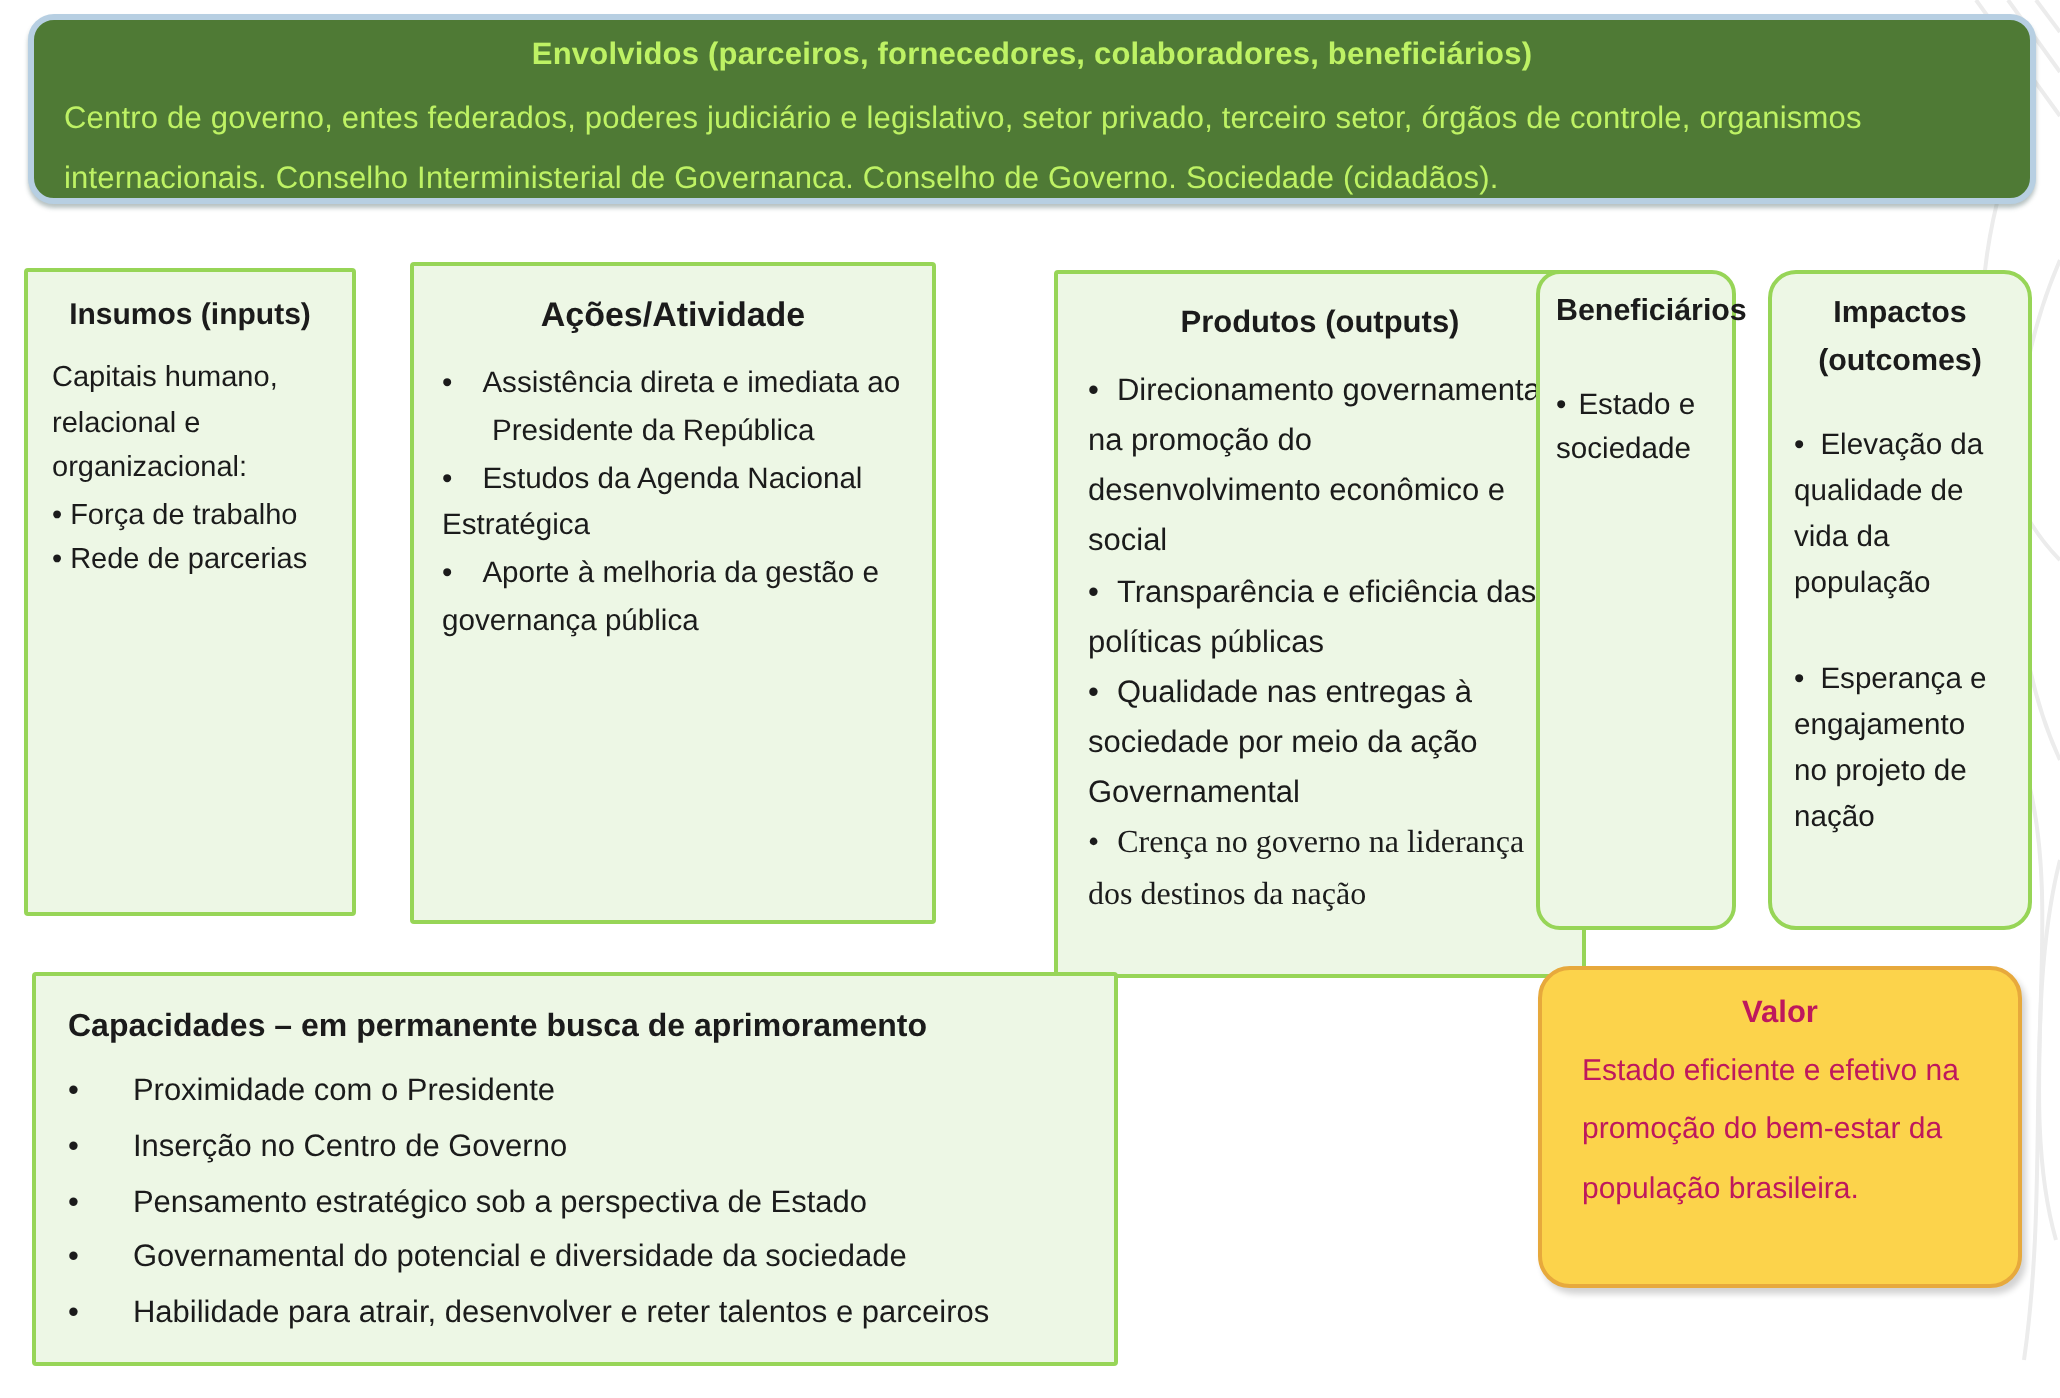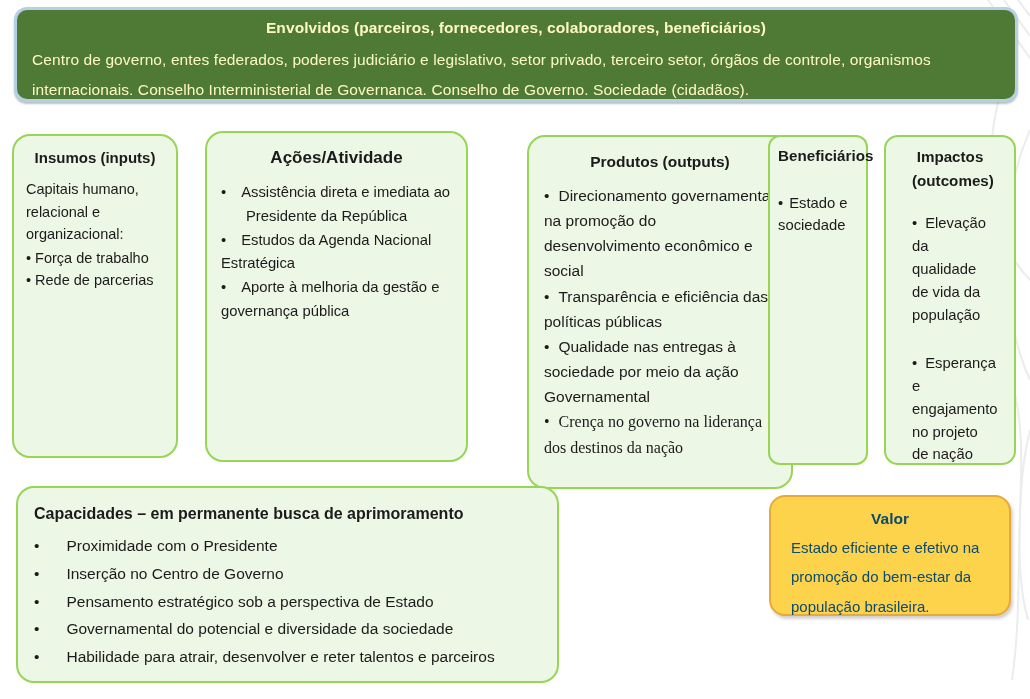--- a/index.html
+++ b/index.html
@@ -6,30 +6,30 @@
   .canvas {
     position:relative; width:1030px; height:699px; background:#ffffff;
     overflow:hidden; font-family:"Liberation Sans", sans-serif; color:#1b1b1b;
   }
   .watermark { position:absolute; left:0; top:0; pointer-events:none; }
 
   
   .header-box {
     position:absolute; left:14px; top:7px; width:1004px; height:95px;
     box-sizing:border-box; background:#4f7a35; border:3px solid #b7cfe2;
-    border-radius:13px; padding:9px 15px 0 15px; color:#fef9c3;
+    border-radius:13px; padding:9px 15px 0 15px; color:#bef264;
     box-shadow:0 2px 2px rgba(50,80,80,.35);
   }
   .header-title { text-align:center; font-weight:bold; font-size:15.5px; margin-bottom:8px; letter-spacing:.1px; }
   .header-body  { font-size:15.5px; line-height:1.95; letter-spacing:.1px; }
 
   
   .gbox {
     position:absolute; box-sizing:border-box;
-    background:#edf7e5; border:2px solid #97d557; border-radius:18px;
+    background:#edf7e5; border:2px solid #97d557; border-radius:2px;
   }
   .box-title { font-weight:bold; text-align:center; }
   .li { position:relative; }
   .li::before { content:"•"; }
 
   .box-insumos { left:12px; top:134px; width:166px; height:324px; padding:10px 12px; font-size:14.5px; line-height:1.55; }
   .box-insumos .box-title { font-size:15px; margin-bottom:9px; }
   .box-insumos .intro { margin-bottom:1px; }
   .box-insumos .li { padding-left:11px; text-indent:-11px; }
   .box-insumos .li::before { margin-right:4px; }
@@ -41,35 +41,35 @@
 
   .box-produtos { left:487px; top:135px; width:266px; height:354px; padding:12px 15px; font-size:15.5px; line-height:1.62;margin-left:40px; }
   .box-produtos .box-title { font-size:15.5px; margin-bottom:9px; }
   .box-produtos .li::before { margin-right:9px; }
   .box-produtos .li.serif { font-family:"Liberation Serif", serif; font-size:16px; }
 
   .box-beneficiarios { left:768px; top:135px; width:100px; height:330px; padding:8px 8px; border-radius:12px; font-size:14.8px; line-height:1.5; }
   .box-beneficiarios .box-title { font-size:15.2px; margin-bottom:24px; }
   .box-beneficiarios .li::before { margin-right:6px; }
 
-  .box-impactos { left:884px; top:135px; width:132px; height:330px; padding:8px 26px; border-radius:14px; font-size:14.8px; line-height:1.55; }
+  .box-impactos { left:884px; top:135px; width:132px; height:330px; padding:8px 11px; border-radius:14px; font-size:14.8px; line-height:1.55; }
   .box-impactos .box-title { font-size:15.2px; margin-bottom:20px; }
   .box-impactos .li::before { margin-right:8px; }
   .box-impactos .li + .li { margin-top:25px; }
 
   .box-capacidades { left:16px; top:486px; width:543px; height:197px; padding:12px 16px; font-size:15.5px; line-height:1.8; }
   .box-capacidades .box-title { text-align:left; font-size:16px; margin-bottom:3px; }
   .box-capacidades .li { padding-left:36px; text-indent:-36px; }
   .box-capacidades .li::before { margin-right:27px; }
 
   
   .box-valor {
-    position:absolute; left:769px; top:495px; width:242px; height:121px;
+    position:absolute; left:769px; top:483px; width:242px; height:161px;
     box-sizing:border-box; background:#fcd34b; border:2px solid #e7a93c;
-    border-radius:16px; padding:13px 20px; color:#0c4a6e;
+    border-radius:16px; padding:13px 20px; color:#be185d;
     box-shadow:2px 3px 3px rgba(0,0,0,.18);
   }
   .valor-title { text-align:center; font-weight:bold; font-size:15.5px; margin-bottom:5px; }
   .valor-body  { font-size:15px; line-height:1.95; }
 </style>
 </head>
 <body>
 
 <div class="canvas">
 

